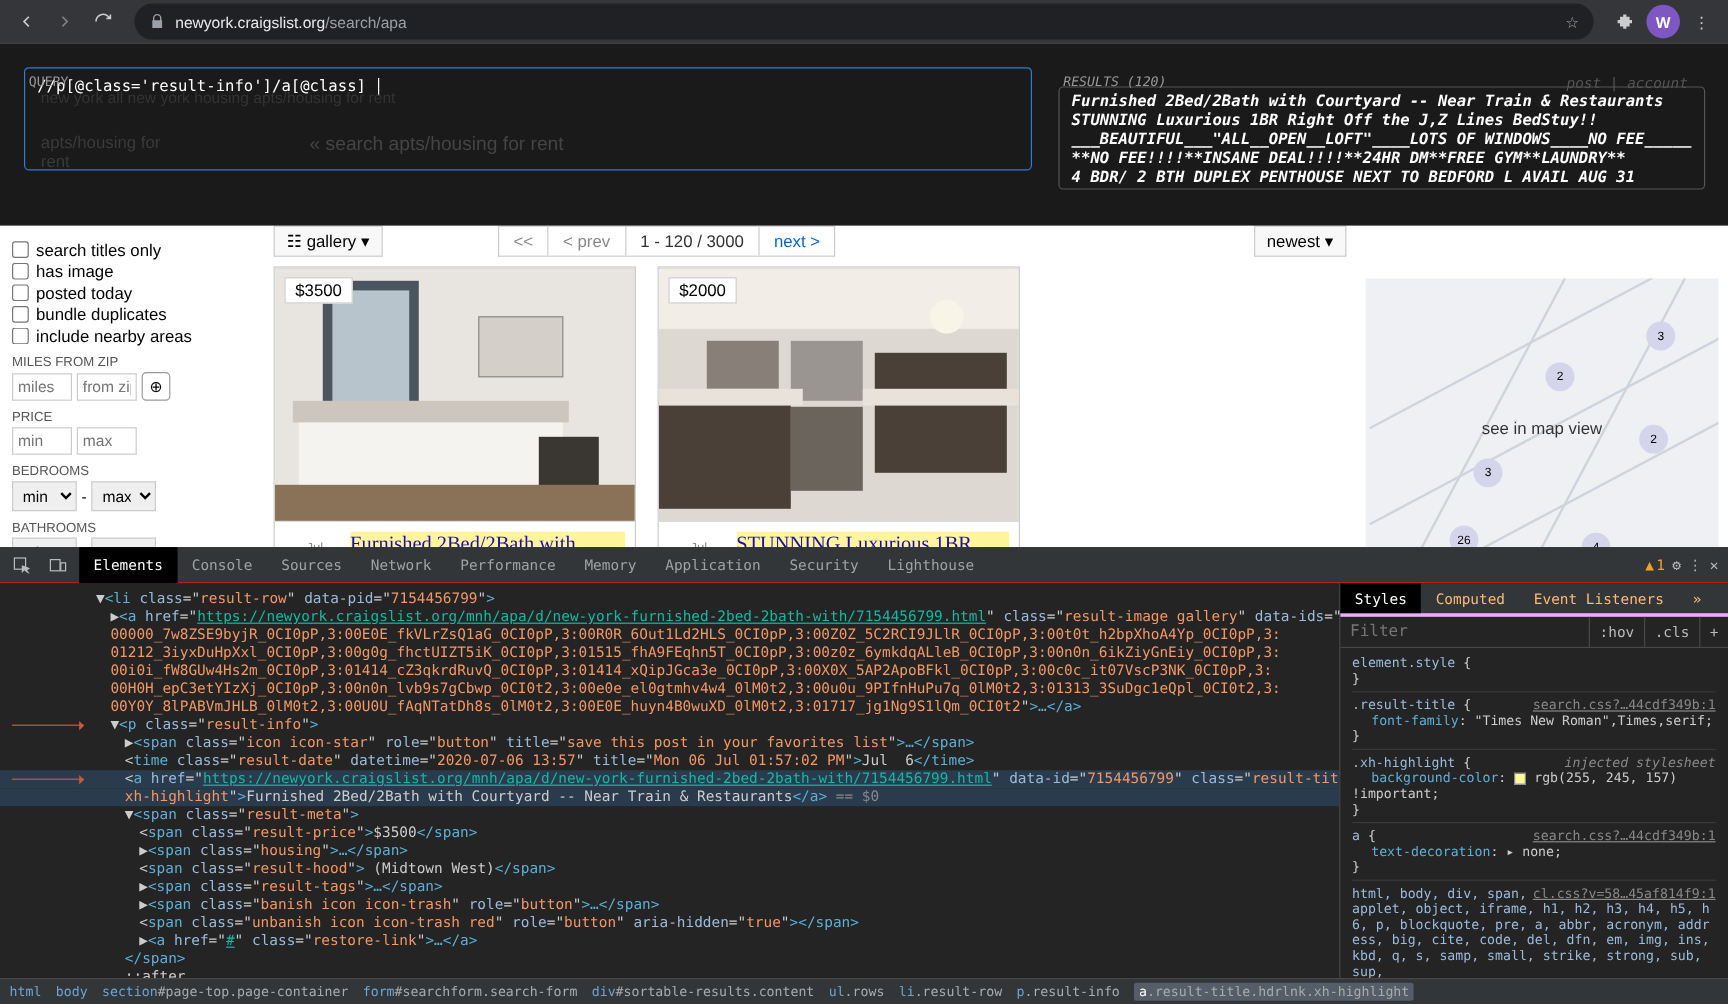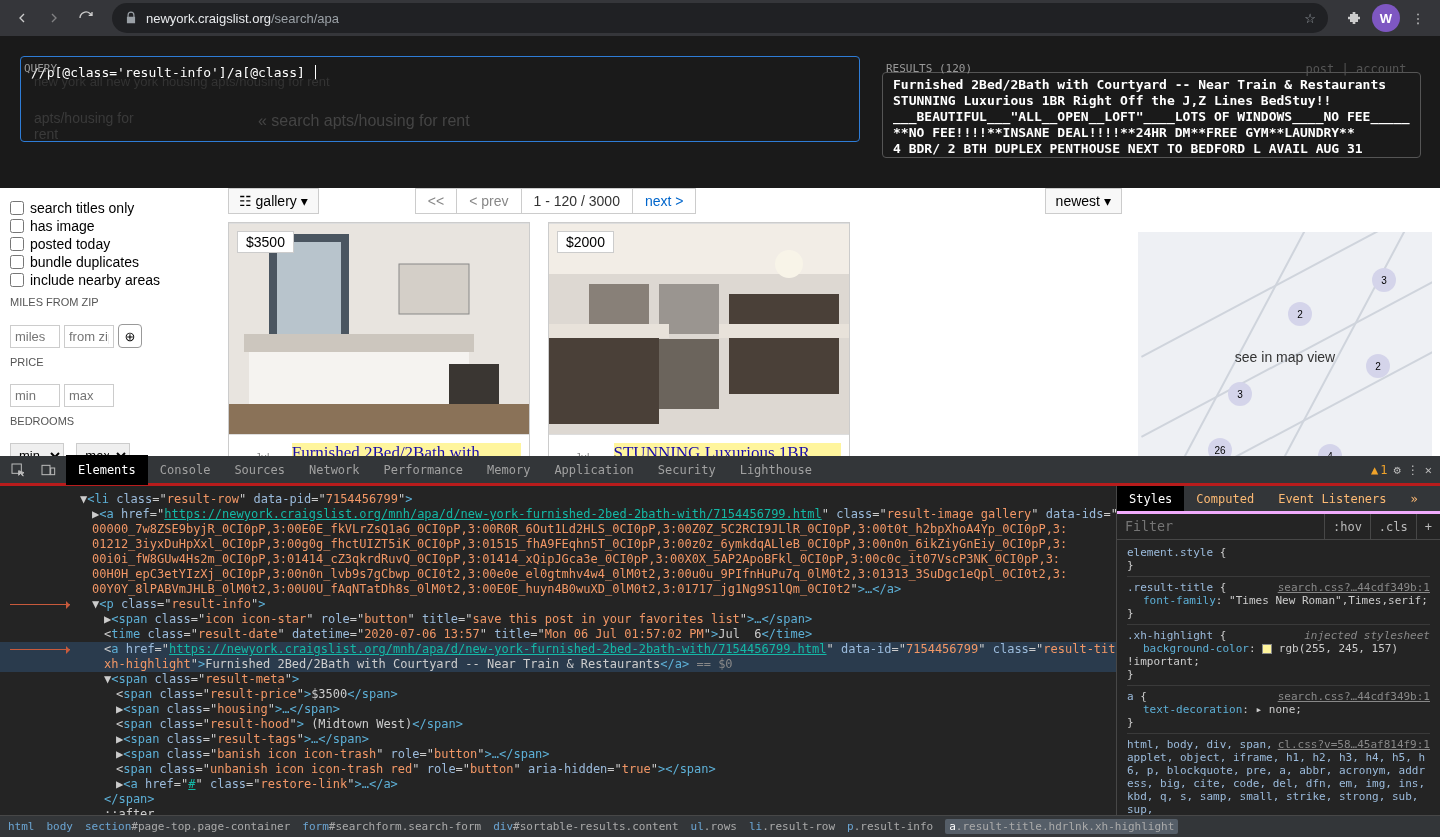--- a/index.html
+++ b/index.html
@@ -11,34 +11,34 @@
 .url-bar { flex: 1; background: #202124; border-radius: 18px; height: 30px; display: flex; align-items: center; padding: 0 12px; color: #ccc; margin: 0 8px; }
 .url-part-muted { color: #9aa0a6; }
 .url-part { color: #e8eaed; }
 .avatar { width: 28px; height: 28px; border-radius: 50%; background: #7e57c2; color: #fff; display: flex; align-items: center; justify-content: center; font-weight: bold; }
 
 
 .overlay { background: #1a1a1a; display: flex; padding: 20px; gap: 22px; font-family: monospace; font-size: 13px; height: 152px; position: relative; }
 .overlay-label { color: #999; font-size: 11px; position: absolute; top: 6px; }
 .query-side { flex: 0 0 840px; position: relative; }
 .query-box { border: 1.5px solid #2e7cd6; border-radius: 4px; background: #1a1a1a; color: #fff; padding: 8px 10px; height: 86px; }
-.results-side { flex: 1; position: relative; }
+.results-side { flex: 1; position: relative; font-style: italic; }
 .results-box { border: 1px solid #555; border-radius: 4px; background: #1a1a1a; color: #fff; padding: 4px 10px; margin-top: 16px; height: 86px; overflow: hidden; }
 .results-box div { white-space: nowrap; font-weight: bold; line-height: 16px; }
 .query-bg-text { position: absolute; top: 18px; left: 14px; color: #333; font-size: 13px; font-family: Arial; pointer-events: none; }
 .search-bg { position: absolute; top: 56px; left: 238px; color: #444; font-size: 16px; font-family: Arial; }
 .post-acct { position: absolute; top: 6px; right: 14px; color: #555; font-size: 12px; }
 
 
 .content { display: flex; height: 300px; }
 .sidebar { width: 220px; padding: 10px; }
 .filter-row { display: flex; align-items: center; gap: 6px; margin: 2px 0; font-size: 14px; }
 .filter-row input[type=checkbox] { width: 14px; height: 14px; }
 .section-label { font-size: 11px; color: #555; margin-top: 8px; }
-.input-row { display: flex; gap: 4px; align-items: center; margin-top: 16px; }
+.input-row { display: flex; gap: 4px; align-items: center; margin-top: 2px; }
 .input-row input, .input-row select { border: 1px solid #ccc; padding: 3px 4px; font-size: 13px; width: 50px; }
 .input-row select { width: 54px; }
 .locate-icon { width: 24px; height: 24px; border: 1px solid #999; border-radius: 4px; display: flex; align-items: center; justify-content: center; }
 
 .main-area { flex: 1; padding: 0 8px 8px 8px; }
 .toolbar { display: flex; align-items: center; gap: 8px; font-size: 14px; margin-bottom: 8px; }
 .tool-btn { background: #f8f8f8; border: 1px solid #ccc; padding: 4px 10px; display: flex; align-items: center; gap: 4px; }
 .tool-seg { display: flex; border: 1px solid #ccc; }
 .tool-seg span { padding: 4px 12px; border-right: 1px solid #ccc; color: #888; }
 .tool-seg span:last-child { border-right: none; }
@@ -51,21 +51,21 @@
 .card-title { padding: 8px; display: flex; align-items: center; gap: 4px; font-size: 11px; color: #888; }
 .card-title .title-link { font-family: "Times New Roman", serif; font-size: 17px; color: #1a0dab; background: rgb(255,245,157); margin-left: 12px; }
 
 .map-panel { width: 310px; padding: 0 8px; }
 .map { width: 100%; height: 250px; background: #eef0f4; position: relative; overflow: hidden; }
 .map-text { position: absolute; top: 50%; left: 50%; transform: translate(-50%,-50%); font-size: 14px; color: #333; }
 .map-road { position: absolute; background: #cfd4dc; height: 2px; }
 
 
 .devtools { background: #242424; color: #ccc; font-family: Menlo, monospace; font-size: 12px; position: absolute; bottom: 0; left: 0; right: 0; height: 381px; display: flex; flex-direction: column; }
-.dt-tabs { display: flex; align-items: center; background: #333639; height: 30px; border-bottom: 3px solid #b91c1c; }
+.dt-tabs { display: flex; align-items: center; background: #333639; height: 30px; border-bottom: 1px solid #b91c1c; }
 .dt-tabs-left { display: flex; gap: 2px; padding: 0 4px; }
 .dt-tab-icon { width: 28px; display: flex; align-items: center; justify-content: center; color: #bbb; cursor: pointer; height: 30px; }
 .dt-tab { padding: 0 12px; color: #a1a1a1; cursor: pointer; height: 30px; display: flex; align-items: center; }
 .dt-tab.active { background: #000; color: #fff; }
 .dt-tabs-right { margin-left: auto; display: flex; align-items: center; gap: 6px; padding-right: 8px; color: #bbb; }
 .warn-badge { color: #f0a32a; display: flex; align-items: center; gap: 2px; }
 
 .dt-body { display: flex; flex: 1; overflow: hidden; }
 .dt-elements { flex: 1; overflow: auto; padding: 6px 0; font-size: 12px; line-height: 15px; }
 .dt-styles { width: 324px; border-left: 1px solid #474747; display: flex; flex-direction: column; }

